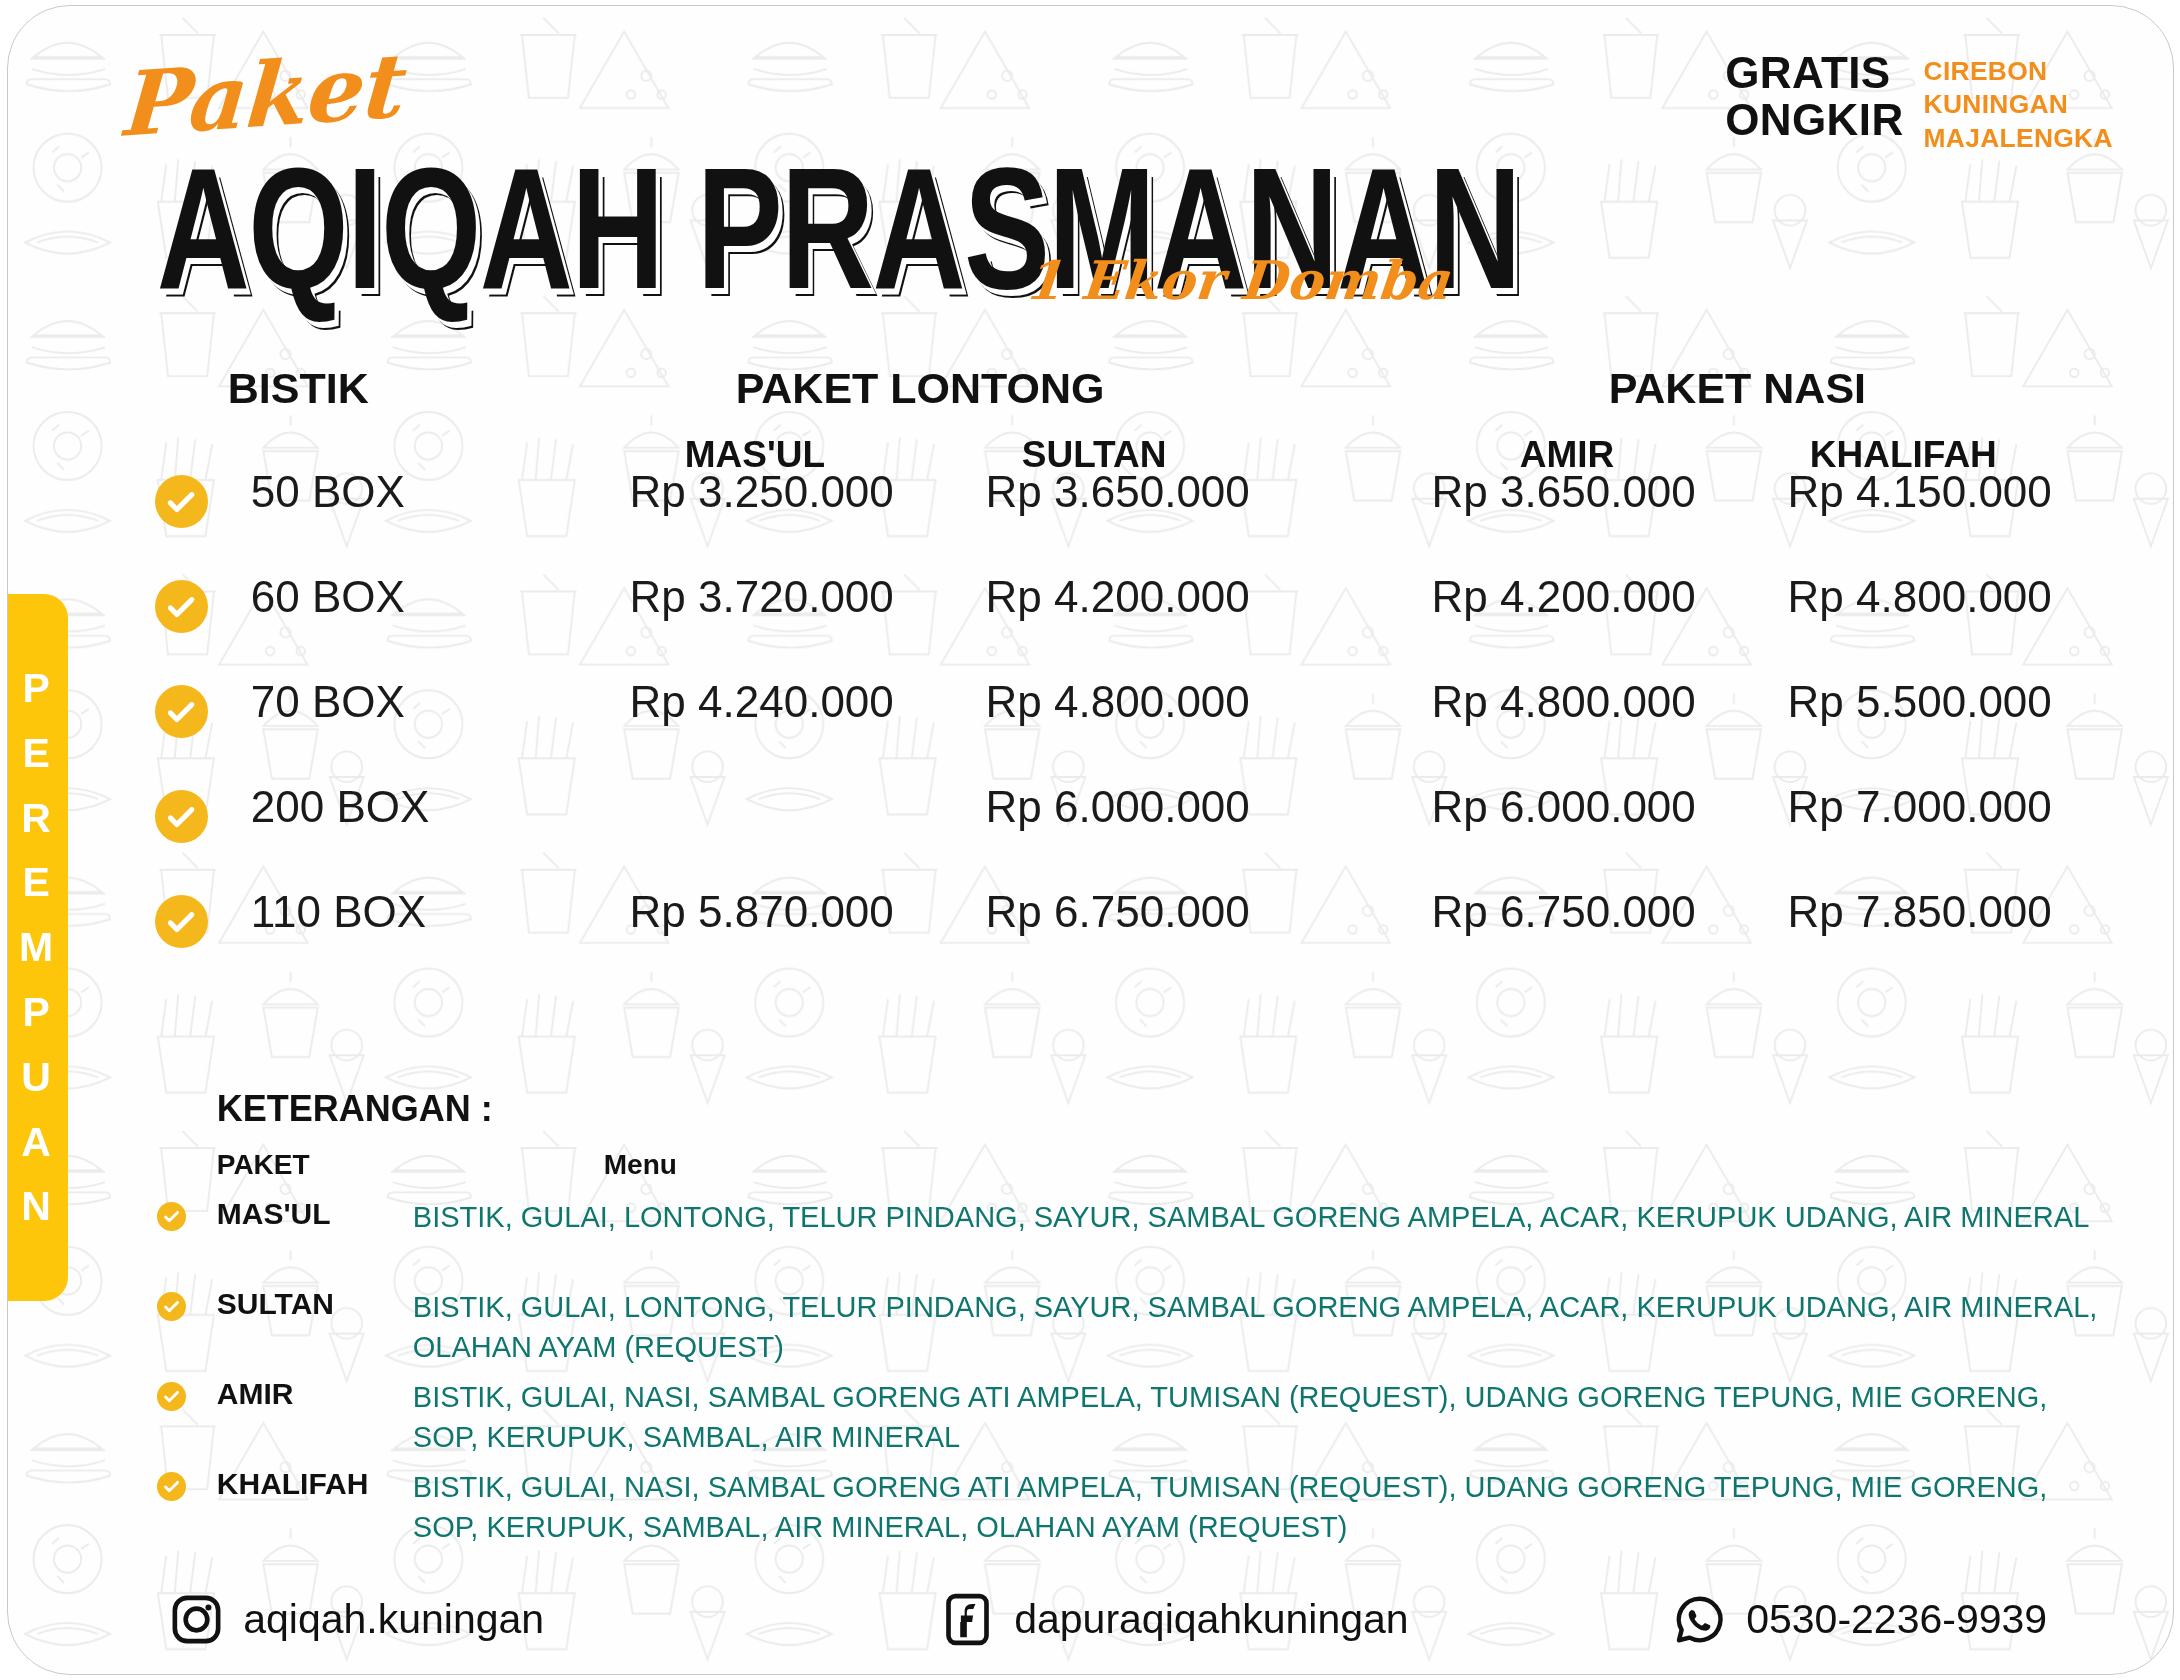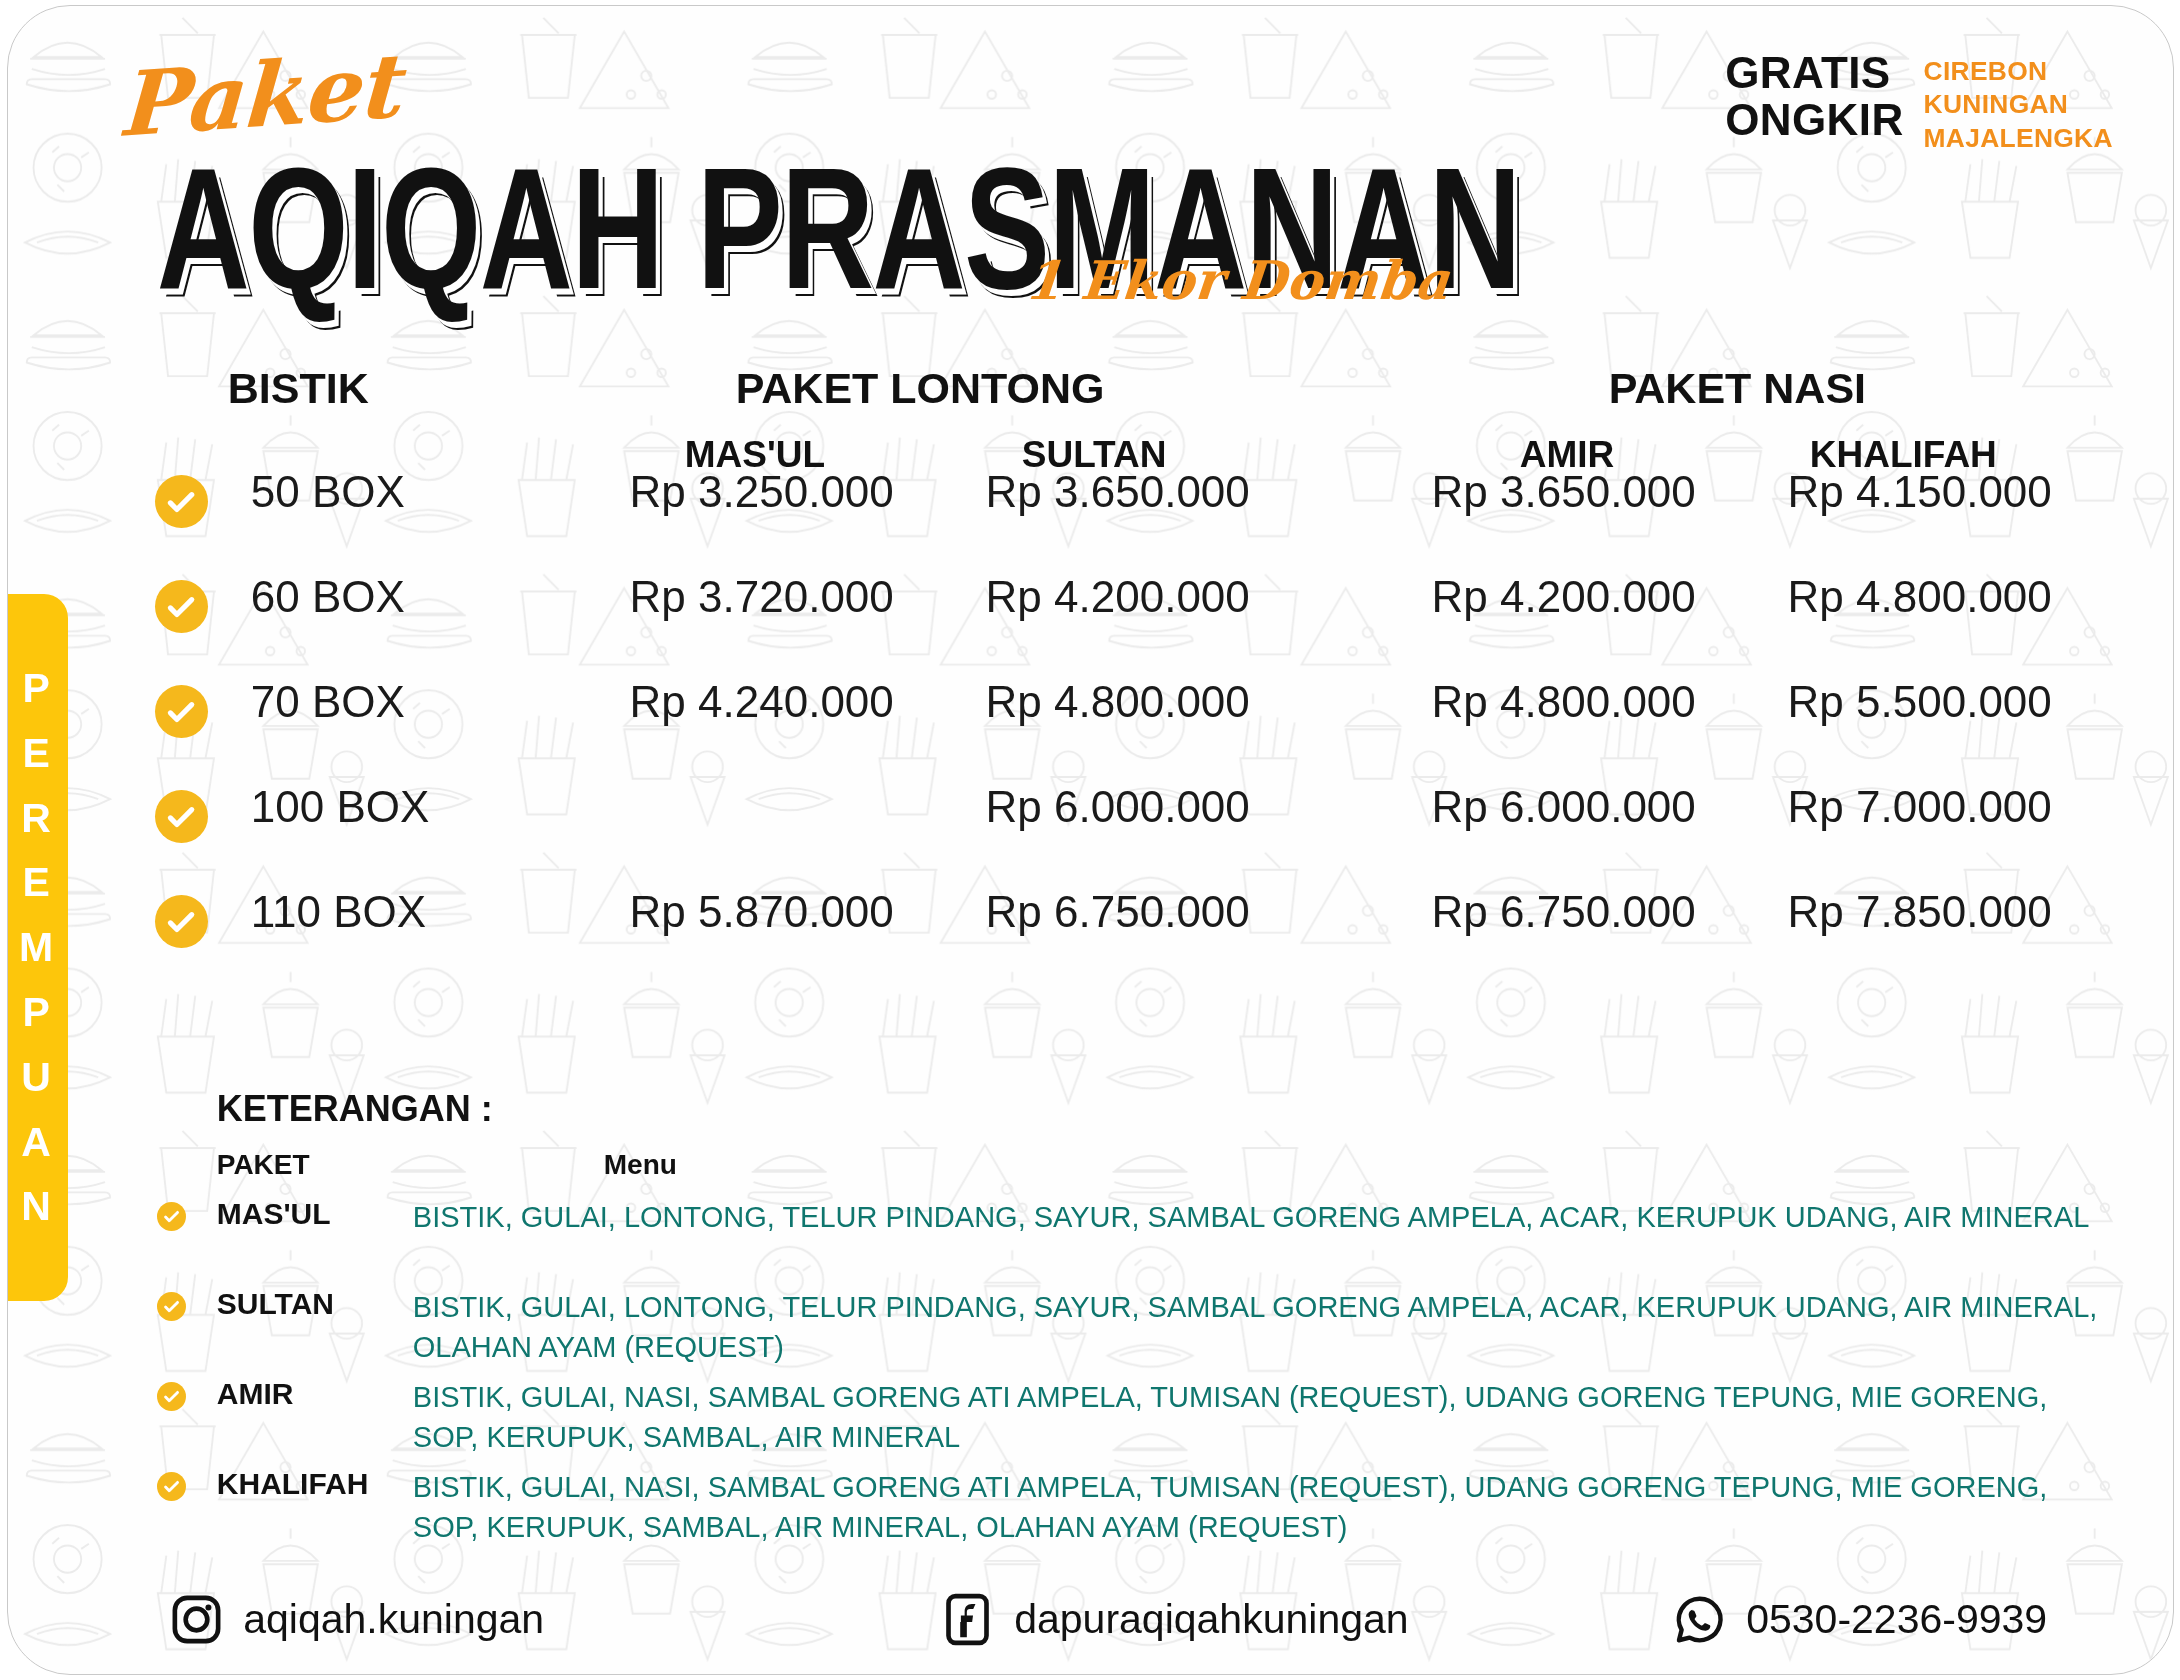--- a/index.html
+++ b/index.html
@@ -397,21 +397,21 @@
           <span class="price c2">Rp 4.800.000</span>
           <span class="price c3">Rp 5.500.000</span>
         </div>
 
         <div class="prow">
           <span class="check">
             <svg viewBox="0 0 24 24" aria-hidden="true">
                 <path d="M4.5 12.6 l4.6 4.7 L19.6 6.8" fill="none" stroke="#ffffff" stroke-width="3.6" stroke-linecap="round" stroke-linejoin="round"></path>
               </svg>
           </span>
-          <span class="porsi">100 BOX</span>
+          <span class="porsi">200 BOX</span>
           <span class="price c1">Rp 6.000.000</span>
           <span class="price c2">Rp 6.000.000</span>
           <span class="price c3">Rp 7.000.000</span>
         </div>
 
         <div class="prow">
           <span class="check">
             <svg viewBox="0 0 24 24" aria-hidden="true">
                 <path d="M4.5 12.6 l4.6 4.7 L19.6 6.8" fill="none" stroke="#ffffff" stroke-width="3.6" stroke-linecap="round" stroke-linejoin="round"></path>
               </svg>

